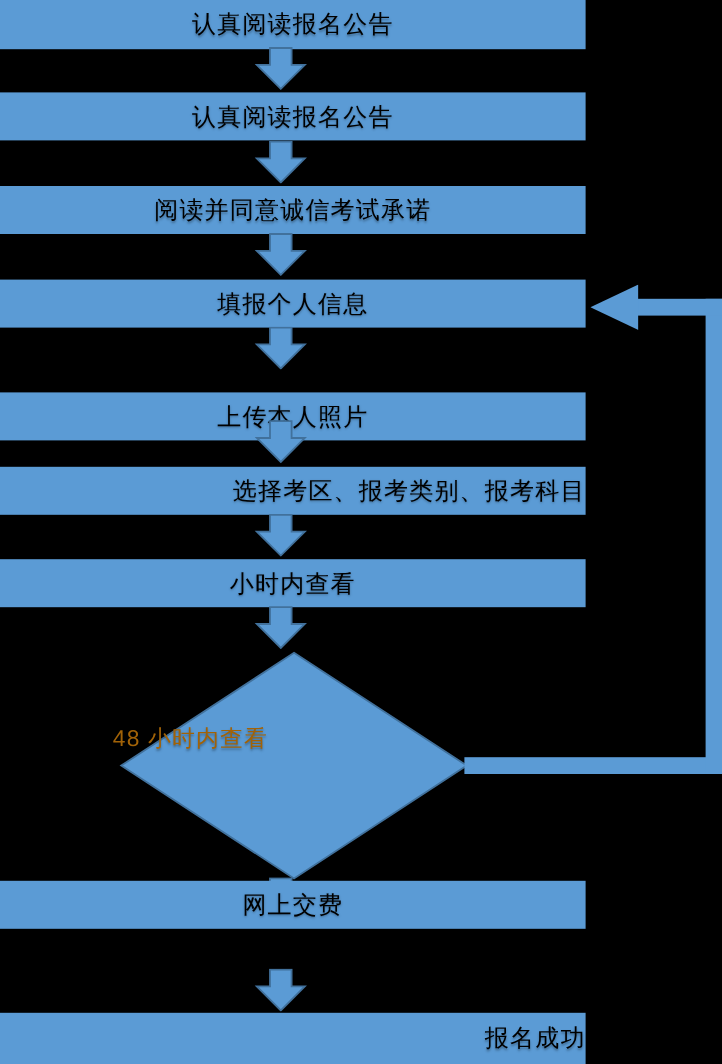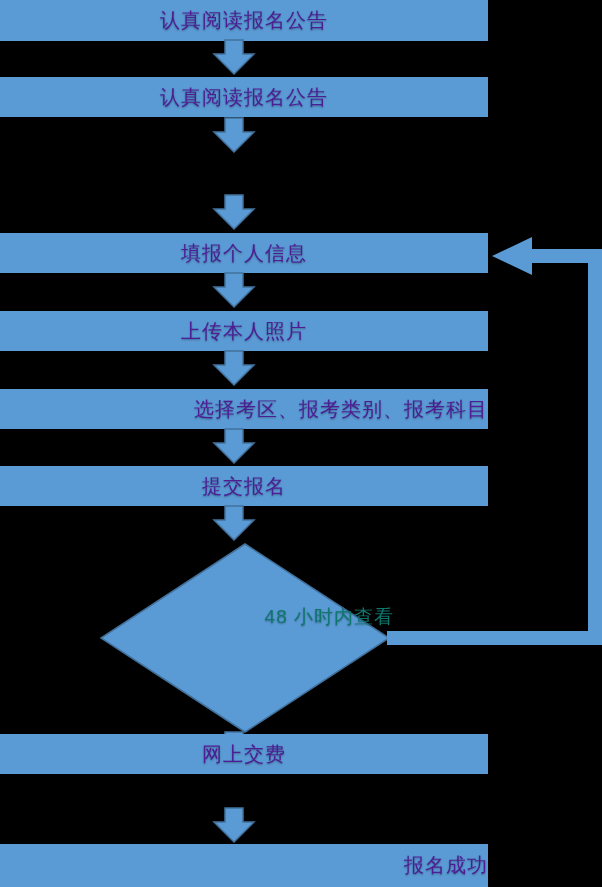--- a/index.html
+++ b/index.html
@@ -10,21 +10,21 @@
     background: #000000;
     overflow: hidden;
     font-family: "Liberation Sans", "DejaVu Sans", sans-serif;
   }
   .node {
     position: absolute;
     left: 0;
     width: 488px;
     height: 40px;
     background: #5B9BD5;
-    color: #4c1d95;
+    color: #000000;
     display: flex;
     align-items: center;
     justify-content: center;
     font-size: 20px;
     letter-spacing: 1px;
     text-shadow: 0 1px 2px rgba(0,0,0,0.35);
     white-space: nowrap;
   }
   .arrow {
     position: absolute;
@@ -37,22 +37,22 @@
     left: 99px;
     top: 542px;
     width: 292px;
     height: 192px;
   }
   .diamond-label {
     position: absolute;
     left: 94px;
     top: 602px;
     width: 300px;
-    text-align: right;
-    color: #0f766e;
+    text-align: left;
+    color: #a16207;
     font-size: 19px;
     line-height: 30px;
     letter-spacing: 1px;
     text-shadow: 0 1px 2px rgba(0,0,0,0.35);
     white-space: nowrap;
   }
   .fb-seg { position: absolute; background: #5B9BD5; }
   .fb-bottom { left: 387px; top: 631px; width: 215px; height: 14px; }
   .fb-vert   { left: 588px; top: 249px; width: 14px;  height: 396px; }
   .fb-top    { left: 530px; top: 249px; width: 72px;  height: 14px; }
@@ -62,31 +62,34 @@
 <body>
 
 <div class="stage">
 
   <div class="node" style="top:0px; height:41px;">
     <span>认真阅读报名公告</span>
   </div>
   <div class="node" style="top:77px;">
     <span>认真阅读报名公告</span>
   </div>
+  <div class="node" style="top:155px;">
+    <span>阅读并同意诚信考试承诺</span>
+  </div>
   <div class="node" style="top:233px;align-items:center;">
     <span>填报个人信息</span>
   </div>
-  <div class="node" style="top:311px;">
+  <div class="node" style="top:327px;">
     <span>上传本人照片</span>
   </div>
   <div class="node" style="top:389px;justify-content:flex-end;">
     <span>选择考区、报考类别、报考科目</span>
   </div>
   <div class="node" style="top:466px;">
-    <span>提交报名</span>
+    <span>小时内查看</span>
   </div>
 
   <svg class="arrow" style="top:39px;" viewBox="0 0 44 36">
       <path d="M13 1 H31 V15 H42 L22 35 L2 15 H13 Z" fill="#5B9BD5" stroke="#41719C" stroke-width="1.5"></path>
     </svg>
   <svg class="arrow" style="top:117px;" viewBox="0 0 44 36">
       <path d="M13 1 H31 V15 H42 L22 35 L2 15 H13 Z" fill="#5B9BD5" stroke="#41719C" stroke-width="1.5"></path>
     </svg>
   <svg class="arrow" style="top:194px;" viewBox="0 0 44 36">
       <path d="M13 1 H31 V15 H42 L22 35 L2 15 H13 Z" fill="#5B9BD5" stroke="#41719C" stroke-width="1.5"></path>

